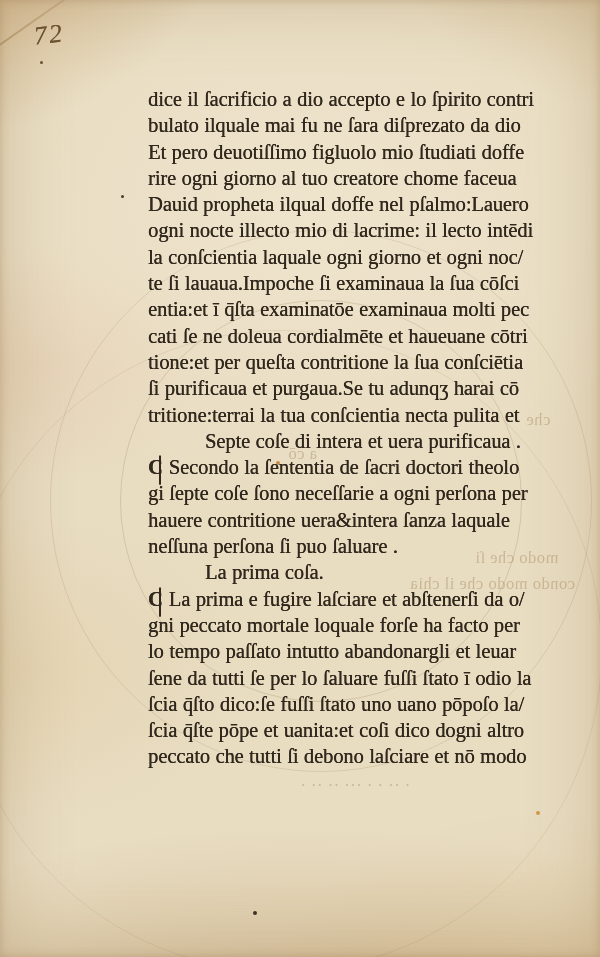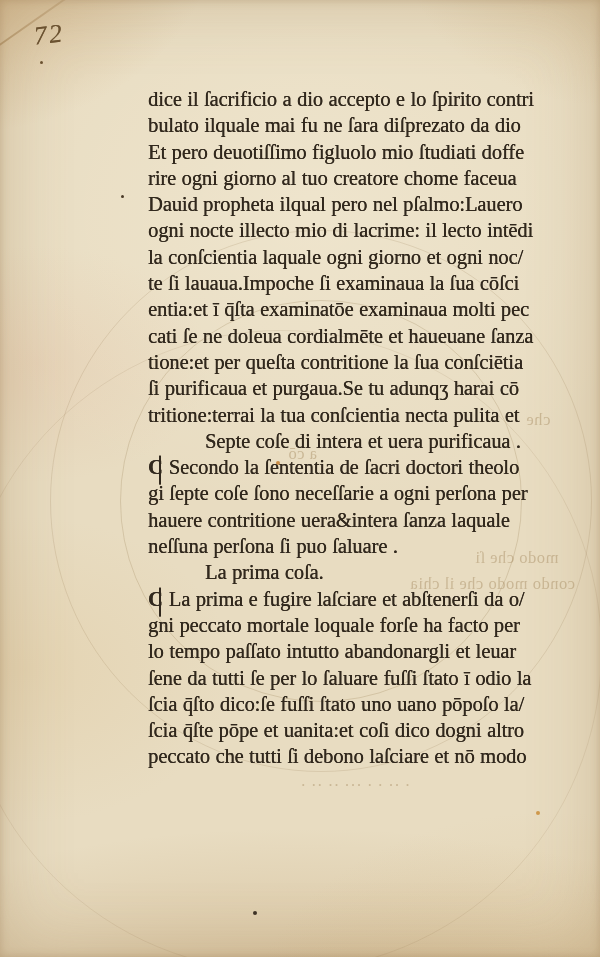--- a/index.html
+++ b/index.html
@@ -88,26 +88,26 @@
   <div class="speck s4"></div>
   <div class="speck s5"></div>
 
   <div class="page-number">72</div>
 
   <div class="text-block">
       <div class="line">dice il ſacrificio a dio accepto e lo ſpirito contri</div>
       <div class="line">bulato ilquale mai fu ne ſara diſprezato da dio</div>
       <div class="line">Et pero deuotiſſimo figluolo mio ſtudiati doffe</div>
       <div class="line">rire ogni giorno al tuo creatore chome faceua</div>
-      <div class="line">Dauid propheta ilqual pero nel pſalmo:Lauero</div>
+      <div class="line">Dauid propheta ilqual doffe nel pſalmo:Lauero</div>
       <div class="line">ogni nocte illecto mio di lacrime: il lecto intēdi</div>
       <div class="line">la conſcientia laquale ogni giorno et ogni noc/</div>
       <div class="line">te ſi lauaua.Impoche ſi examinaua la ſua cōſci</div>
       <div class="line">entia:et ī q̄ſta examinatōe examinaua molti pec</div>
-      <div class="line">cati ſe ne doleua cordialmēte et haueuane ſanza</div>
+      <div class="line">cati ſe ne doleua cordialmēte et haueuane cōtri</div>
       <div class="line">tione:et per queſta contritione la ſua conſciētia</div>
       <div class="line">ſi purificaua et purgaua.Se tu adunqʒ harai cō</div>
       <div class="line">tritione:terrai la tua conſcientia necta pulita et</div>
       <div class="line indent">Septe coſe di intera et uera purificaua .</div>
       <div class="line"><span class="cap">C</span>Secondo la ſententia de ſacri doctori theolo</div>
       <div class="line">gi ſepte coſe ſono neceſſarie a ogni perſona per</div>
       <div class="line">hauere contritione uera&amp;intera ſanza laquale</div>
       <div class="line">neſſuna perſona ſi puo ſaluare .</div>
       <div class="line indent">La prima coſa.</div>
       <div class="line"><span class="cap">C</span>La prima e fugire laſciare et abſtenerſi da o/</div>

